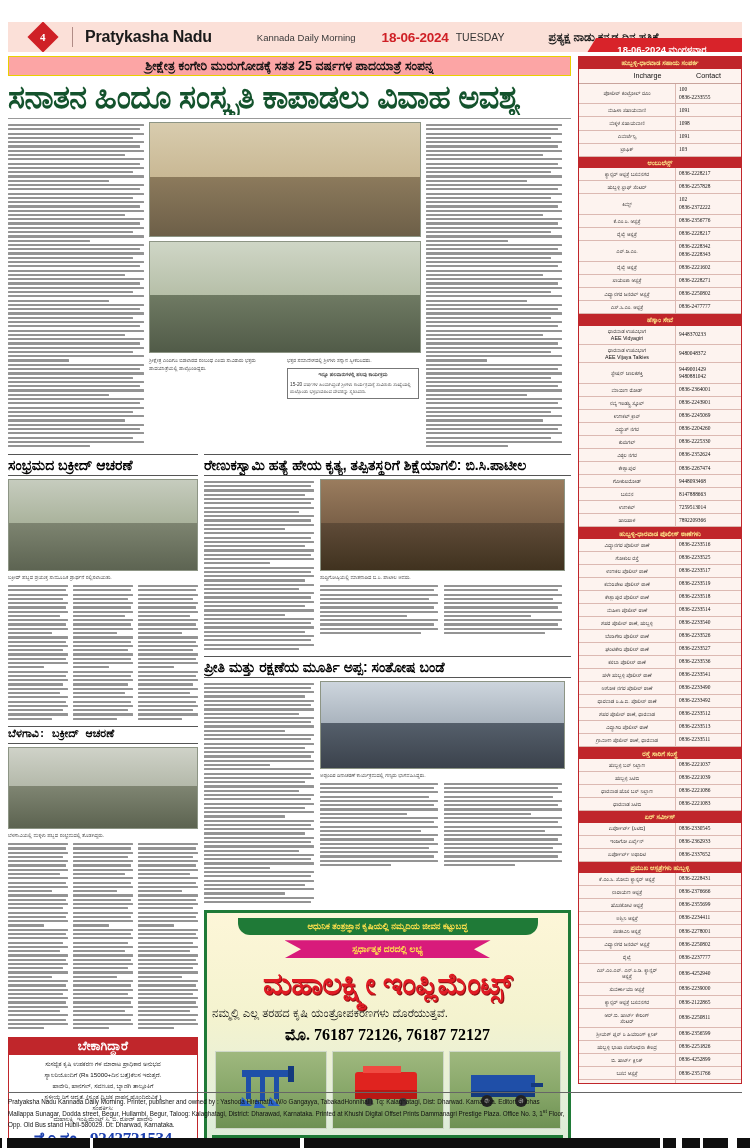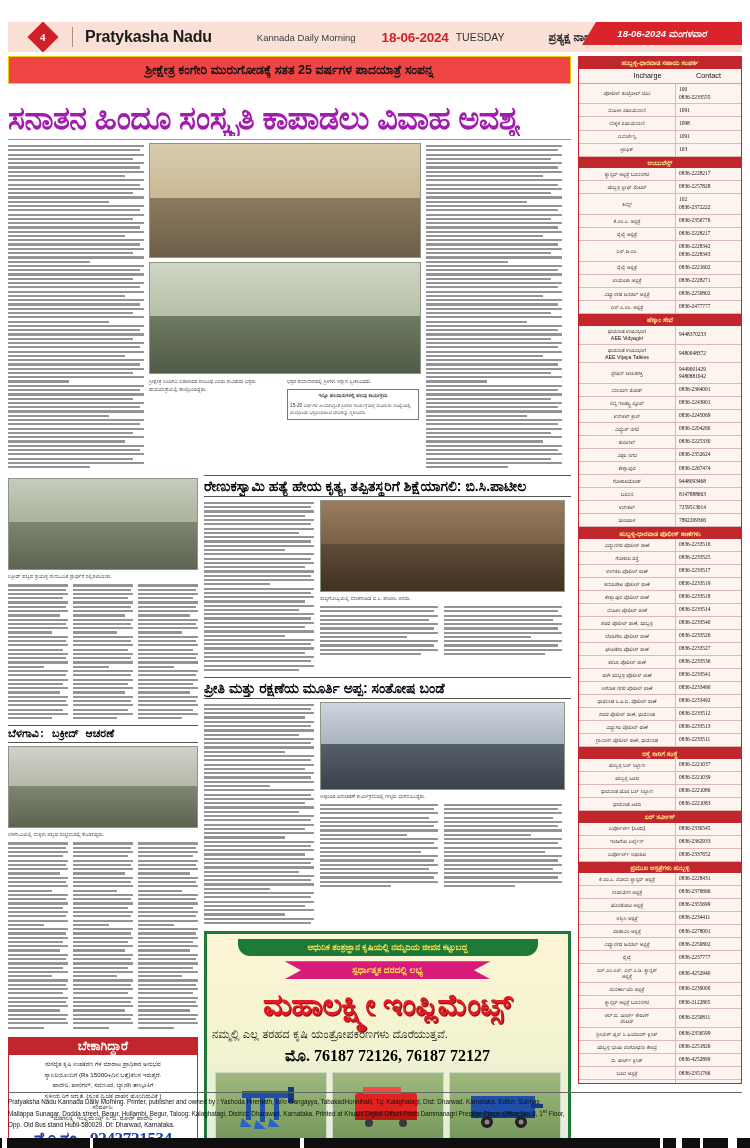--- a/index.html
+++ b/index.html
@@ -28,40 +28,39 @@
     transform: rotate(-45deg); color: #fff;
     font-size: 11px; font-weight: bold; font-family: "Liberation Serif", serif;
   }
   .mast-divider { width: 1px; height: 20px; background: #b08c86; margin: 0 12px 0 18px; }
   .mast-title { font-size: 16px; font-weight: bold; color: #1a1a1a; letter-spacing: -0.2px; }
   .mast-sub { font-size: 9.5px; color: #3a3a3a; margin-left: 5px; padding-left: 40px; }
   .mast-date { font-size: 13.5px; font-weight: bold; color: #cf2026; margin-left: 26px; letter-spacing: -0.2px;}
   .mast-day { font-size: 10.5px; color: #333; margin-left: 7px; }
   .mast-kn { font-size: 11.5px; font-weight: bold; color: #1a1a1a; margin-left: 44px; }
   .mast-red-tab {
-    position: absolute; right: 0; top: 0; height: 23px; width: 160px;
+    position: absolute; right: 0; top: 16px; height: 23px; width: 160px;
     background: #d8232a; color: #fff;
     display: flex; align-items: center; justify-content: center;
     font-size: 9.5px; font-weight: bold;
     clip-path: polygon(14px 0, 100% 0, 100% 100%, 0 100%);
-    font-style: italic;
   }
 
   
   .main-col { position: absolute; left: 8px; top: 56px; width: 563px; height: 1028px; }
 
   .yellow-strip {
-    height: 28px; background: #ef4444;
+    height: 20px; background: #fca5a5;
     display: flex; align-items: center; justify-content: center;
     font-size: 12.5px; font-weight: bold; color: #111;
     border: 1px solid #e8d000;
   }
   .mega-head {
-    margin-top: 16px; height: 36px;
-    font-size: 32px; font-weight: bold; color: #a21caf;
+    margin-top: 3px; height: 36px;
+    font-size: 32px; font-weight: bold; color: #14532d;
     letter-spacing: -0.6px; white-space: nowrap; overflow: hidden;
     line-height: 36px;
   }
   .rule { height: 1px; background: #999; margin: 3px 0; }
 
   
   .txtcol { display: flex; flex-direction: column; gap: 2.1px; padding-top: 2px; }
   .ln { height: 2.2px; background: #7c7c7c; opacity: .82; border-radius: .5px; }
   .ln.s1 { width: 100%; } .ln.s2 { width: 97%; } .ln.s3 { width: 92%; }
   .ln.s4 { width: 86%; } .ln.s5 { width: 74%; } .ln.s6 { width: 60%; }
@@ -399,20 +398,21 @@
             <div class="ln s3"></div>
             <div class="ln s1"></div>
             <div class="ln s6"></div>
         </div>
       </div>
     </div>
 
     <div class="band2">
 
       <div class="band2-left">
+        <div class="sec-head">ಸಂಭ್ರಮದ ಬಕ್ರೀದ್ ಆಚರಣೆ</div>
         <div class="photo photo-eid" style="height:92px;margin-top:3px">
           <div class="sky"></div>
             <div class="grnd"></div>
         </div>
         <div class="cap" style="margin-top:2px">ಬಕ್ರೀದ್ ಹಬ್ಬದ ಪ್ರಯುಕ್ತ ಸಾಮೂಹಿಕ ಪ್ರಾರ್ಥನೆ ಸಲ್ಲಿಸಲಾಯಿತು.</div>
         <div style="display:flex;gap:5px;margin-top:2px">
           <div style="width:60px">
               <div class="txtcol">
             <div class="ln s1"></div>
                 <div class="ln s2"></div>

